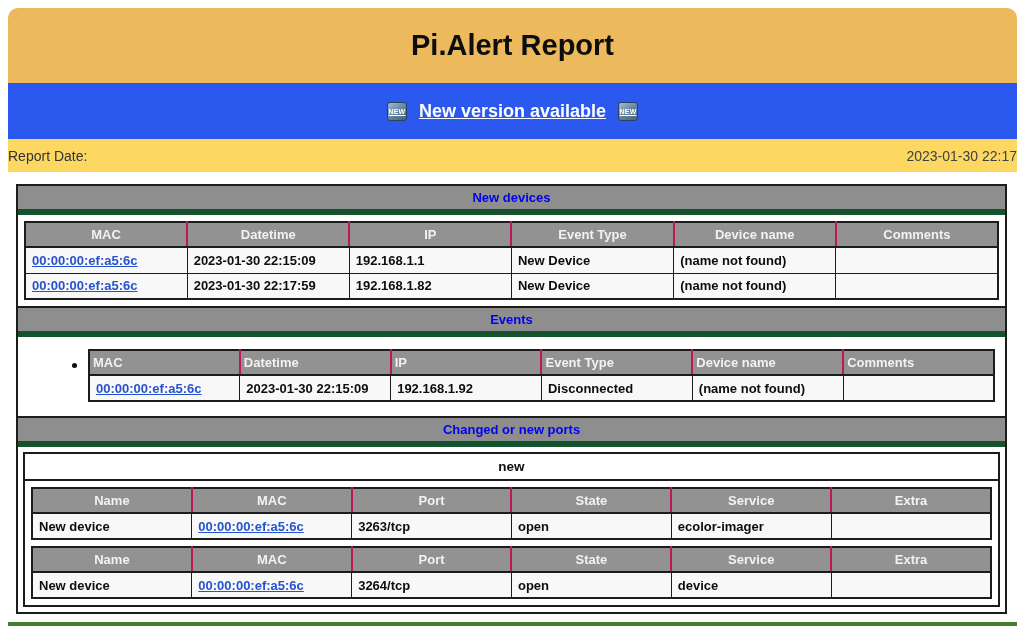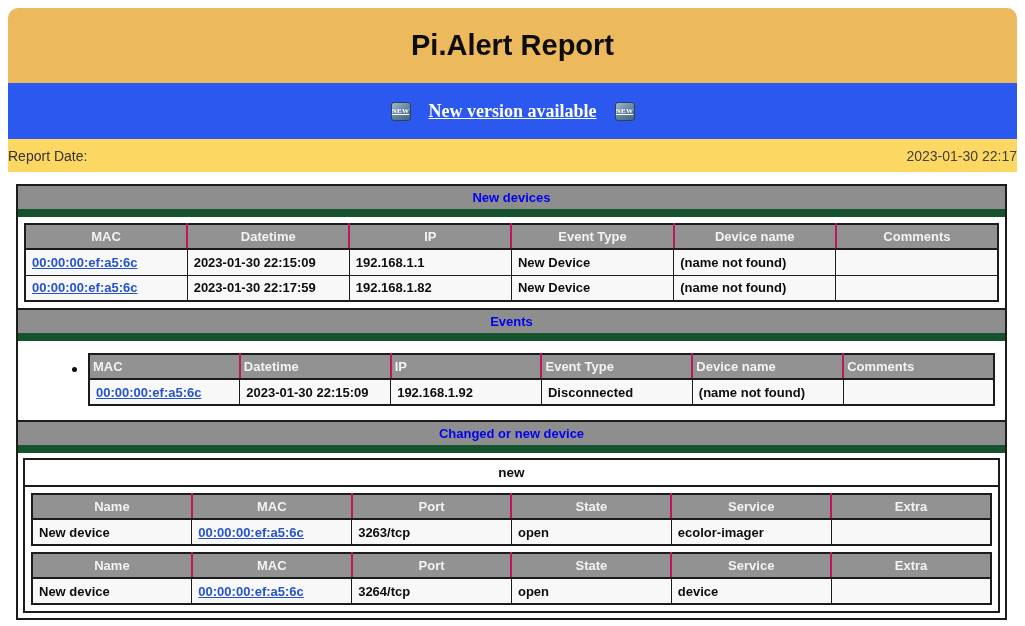--- a/index.html
+++ b/index.html
@@ -24,21 +24,21 @@
 
   
   .version-banner {
     background: #2b58ee;
     height: 56px;
     display: flex; align-items: center; justify-content: center;
   }
   .version-link {
     color: #ffffff; font-weight: bold; font-size: 18px;
     text-decoration: underline; cursor: pointer;
-    display: inline-flex; align-items: center; gap: 18px; font-family: Liberation Serif, serif;
+    display: inline-flex; align-items: center; gap: 12px;
   }
   .badge-new {
     width: 20px; height: 19px; flex: 0 0 auto;
     background: linear-gradient(145deg, #a3bbd0 0%, #6585a4 50%, #466380 100%);
     border: 1px solid #2e4257; border-radius: 3px;
     color: #fff; font-size: 7px; font-weight: bold; font-style: normal;
     display: inline-flex; align-items: center; justify-content: center;
     letter-spacing: 0.2px;
   }
 
@@ -50,21 +50,21 @@
     font-size: 14px; color: #333; gap: 5px;
   }
   .report-bar .date-value { font-weight: normal; color: #404040; }
 
   
   .main { margin: 12px 10px 0 8px; }
   .section { border: 2px solid #1c1c1c; background: #ffffff; }
   .section:not(:first-child) { margin-top: -2px; }
   .section-title {
     background: #8e8e8e;
-    border-bottom: 8px solid #14532d;
+    border-bottom: 6px solid #14532d;
     text-align: center; font-weight: bold; font-size: 13px;
     color: #0202ee; padding: 4px 0;
   }
 
   table.data-table {
     border-collapse: collapse; table-layout: fixed;
     width: calc(100% - 12px); margin: 6px;
     background: #f8f8f8; border: 2px solid #1c1c1c;
     font-size: 13px;
   }
@@ -188,21 +188,21 @@
                 <td></td>
               </tr>
             </tbody>
           </table>
         </li>
       </ul>
     </div>
   </div>
 
   <div class="section">
-    <div class="section-title">Changed or new device</div>
+    <div class="section-title">Changed or new ports</div>
     <div class="ports-wrapper">
       <div class="group-label">new</div>
 
       <table class="data-table centered-head">
         <thead>
           <tr>
             <th>Name</th>
             <th>MAC</th>
             <th>Port</th>
             <th>State</th>

